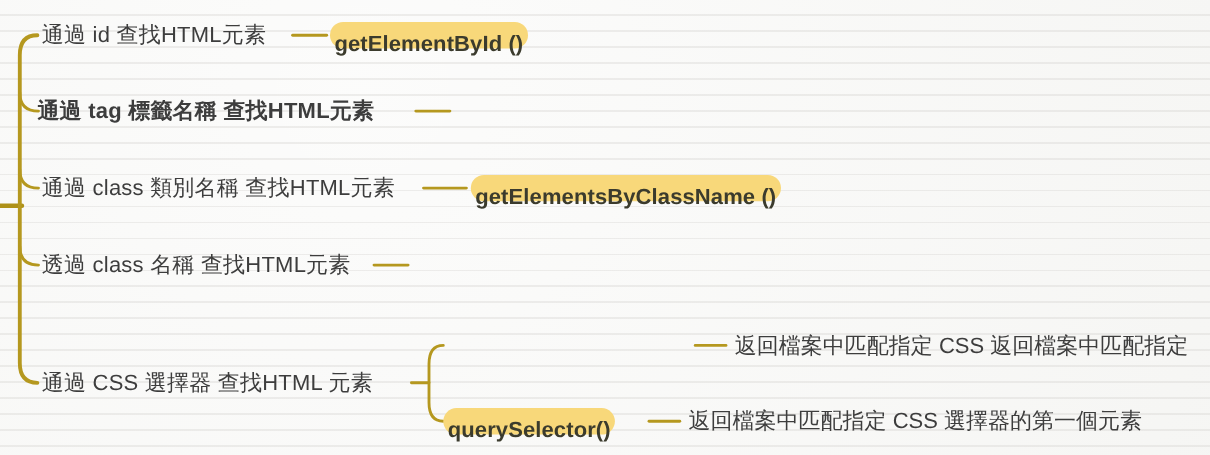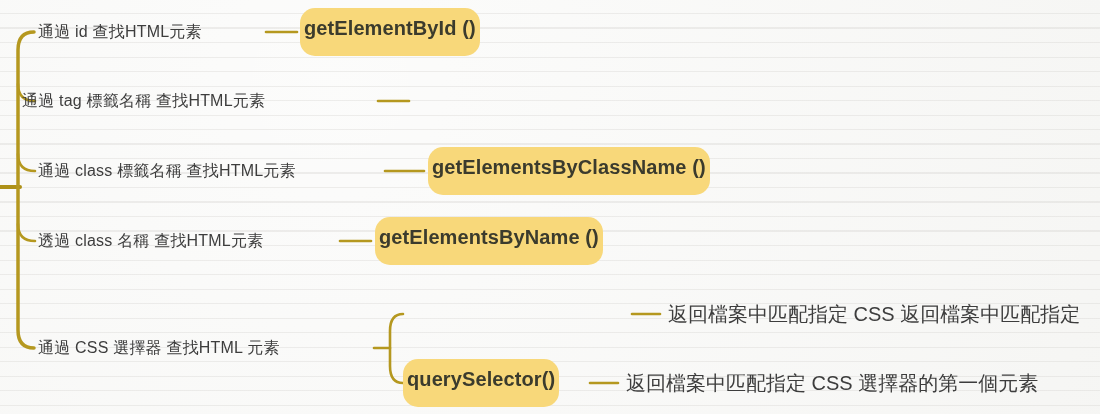--- a/index.html
+++ b/index.html
@@ -23,29 +23,29 @@
   }
   svg.connectors {
     position: absolute;
     left: 0; top: 0;
     width: 1100px;
     height: 414px;
   }
   .topic-label {
     position: absolute;
     transform: translateY(-50%);
-    font-size: 16px;
+    font-size: 20px;
     color: #3d3d3d;
     white-space: nowrap;
     letter-spacing: 0.2px;
   }
   .method-box {
     position: absolute;
     transform: translateY(-50%);
-    height: 48px;
+    height: 24px;
     line-height: 40px;
     padding: 0 4px;
     background: #f8d87a;
     border-radius: 15px;
     font-size: 20px;
     font-weight: 600;
     color: #3b3b2d;
     white-space: nowrap;
     letter-spacing: 0.1px;
   }
@@ -80,27 +80,26 @@
     <path d="M 374 348 L 390 348" stroke="#b5981f" stroke-width="2.6" stroke-linecap="round"></path>
     <path d="M 403 314 Q 390 314 390 331 L 390 366 Q 390 383 403 383" stroke="#b5981f" stroke-width="2.6" stroke-linecap="round"></path>
 
     <path d="M 632 314 L 660 314" stroke="#b5981f" stroke-width="2.6" stroke-linecap="round"></path>
     <path d="M 590 383 L 618 383" stroke="#b5981f" stroke-width="2.6" stroke-linecap="round"></path>
   </svg>
 
   <div class="topic-label" style="left:38px; top:32px;">通過 id 查找HTML元素</div>
   <div class="method-box" style="left:300px; top:32px;">getElementById ()</div>
 
-  <div class="topic-label" style="left:22px; top:101px;">通過 tag 標籤名稱 查找HTML元素</div>
+  <div class="topic-label" style="left:34px; top:101px;font-weight:bold;">通過 tag 標籤名稱 查找HTML元素</div>
 
-  <div class="topic-label" style="left:38px; top:171px;">通過 class 標籤名稱 查找HTML元素</div>
+  <div class="topic-label" style="left:38px; top:171px;">通過 class 類別名稱 查找HTML元素</div>
   <div class="method-box" style="left:428px; top:171px;">getElementsByClassName ()</div>
 
   <div class="topic-label" style="left:38px; top:241px;">透過 class 名稱 查找HTML元素</div>
-  <div class="method-box" style="left:375px; top:241px;">getElementsByName ()</div>
 
   <div class="topic-label" style="left:38px; top:348px;">通過 CSS 選擇器 查找HTML 元素</div>
 
   <div class="desc-label" style="left:668px; top:314px;">返回檔案中匹配指定 CSS 返回檔案中匹配指定</div>
 
   <div class="method-box" style="left:403px; top:383px;">querySelector()</div>
   <div class="desc-label" style="left:626px; top:383px;">返回檔案中匹配指定 CSS 選擇器的第一個元素</div>
 
 </div>
 

